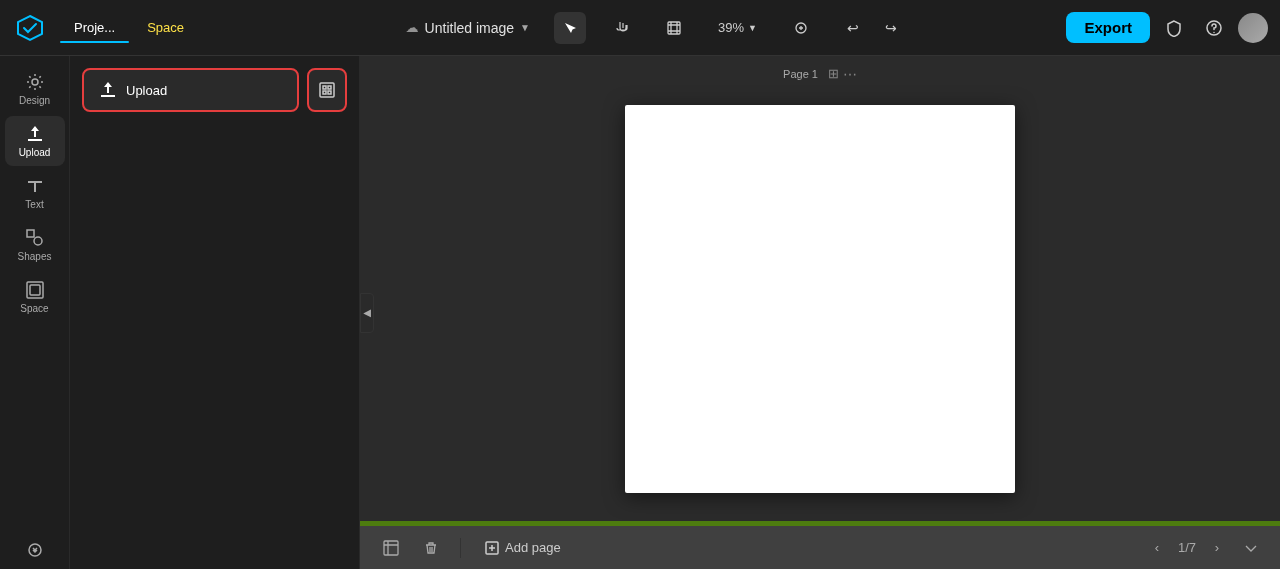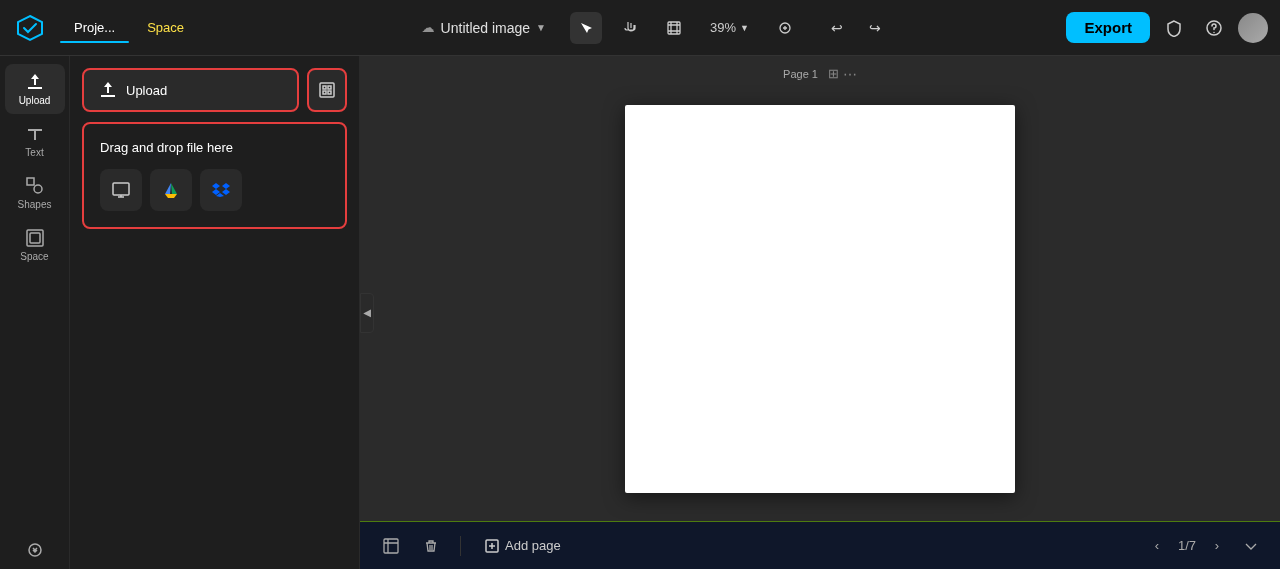--- a/index.html
+++ b/index.html
@@ -9,21 +9,21 @@
     .header { height: 56px; background: #1e1e1e; display: flex; align-items: center; padding: 0 12px; border-bottom: 1px solid #333; flex-shrink: 0; }
     .header-logo { width: 36px; height: 36px; display: flex; align-items: center; justify-content: center; margin-right: 8px; }
     .logo-svg { width: 28px; height: 28px; }
     .header-tabs { display: flex; gap: 4px; margin-left: 4px; }
     .header-tab { padding: 6px 14px; font-size: 13px; color: #fde047; cursor: pointer; position: relative; border-radius: 4px; }
     .header-tab.active { color: #fff; }
     .header-tab.active::after { content: ''; position: absolute; bottom: -2px; left: 0; right: 0; height: 2px; background: #00bfff; border-radius: 1px; }
     .header-center { flex: 1; display: flex; align-items: center; justify-content: center; gap: 8px; }
     .doc-title { display: flex; align-items: center; gap: 6px; font-size: 14px; color: #e0e0e0; cursor: pointer; }
     .chevron-down { font-size: 10px; opacity: 0.7; }
-    .toolbar-group { display: flex; align-items: center; gap: 12px; margin-left: 16px; }
+    .toolbar-group { display: flex; align-items: center; gap: 20px; margin-left: 16px; }
     .toolbar-btn { width: 32px; height: 32px; display: flex; align-items: center; justify-content: center; border-radius: 6px; cursor: pointer; background: transparent; border: none; color: #ccc; font-size: 14px; }
     .toolbar-btn.active { background: #333; color: #fff; }
     .zoom-control { display: flex; align-items: center; gap: 2px; background: transparent; border: none; color: #ccc; font-size: 13px; cursor: pointer; padding: 4px 8px; border-radius: 6px; }
     .header-right { display: flex; align-items: center; gap: 8px; margin-left: auto; }
     .export-btn { background: #00bfff; color: #000; border: none; padding: 7px 18px; border-radius: 8px; font-size: 15px; font-weight: 600; cursor: pointer; }
     .icon-btn { width: 32px; height: 32px; display: flex; align-items: center; justify-content: center; border-radius: 6px; cursor: pointer; color: #ccc; font-size: 16px; }
     .avatar { width: 30px; height: 30px; border-radius: 50%; background: #888; overflow: hidden; cursor: pointer; }
 
     
     .main { display: flex; flex: 1; overflow: hidden; }
@@ -45,21 +45,21 @@
     .drop-zone-text { font-size: 13px; color: #fff; font-weight: 500; }
     .drop-zone-icons { display: flex; gap: 8px; }
     .drop-icon { width: 42px; height: 42px; background: #2a2a2a; border-radius: 8px; display: flex; align-items: center; justify-content: center; cursor: pointer; color: #ccc; }
     .panel-collapse-btn { position: absolute; right: -14px; top: 50%; transform: translateY(-50%); width: 14px; height: 40px; background: #2a2a2a; border-radius: 0 4px 4px 0; display: flex; align-items: center; justify-content: center; cursor: pointer; color: #aaa; font-size: 10px; border: 1px solid #333; }
     .panel-wrapper { position: relative; }
 
     
     .canvas-area { flex: 1; background: #2b2b2b; display: flex; flex-direction: column; overflow: hidden; }
     .canvas-main { flex: 1; display: flex; align-items: center; justify-content: center; position: relative; overflow: auto; }
     .canvas-page { width: 390px; height: 388px; background: #fff; border-radius: 2px; box-shadow: 0 4px 20px rgba(0,0,0,0.5); margin-top: 20px; }
-    .canvas-bottom { height: 48px; background: #0f172a; border-top: 1px solid #4d7c0f; display: flex; align-items: center; padding: 0 16px; gap: 10px; }
+    .canvas-bottom { height: 48px; background: #404040; border-top: 5px solid #4d7c0f; display: flex; align-items: center; padding: 0 16px; gap: 10px; }
     .bottom-btn { width: 30px; height: 30px; display: flex; align-items: center; justify-content: center; border-radius: 6px; cursor: pointer; color: #aaa; font-size: 13px; }
     .bottom-separator { width: 1px; height: 20px; background: #333; margin: 0 4px; }
     .add-page-btn { display: flex; align-items: center; gap: 6px; font-size: 13px; color: #ccc; cursor: pointer; padding: 6px 10px; border-radius: 6px; }
     .pagination { display: flex; align-items: center; gap: 8px; margin-left: auto; color: #aaa; font-size: 13px; }
     .pagination-btn { width: 26px; height: 26px; display: flex; align-items: center; justify-content: center; cursor: pointer; border-radius: 4px; }
     .pagination-expand { width: 26px; height: 26px; display: flex; align-items: center; justify-content: center; cursor: pointer; color: #aaa; border-radius: 4px; }
 
     
     .right-sidebar { width: 68px; background: #1e1e1e; border-left: 1px solid #2a2a2a; display: flex; flex-direction: column; align-items: center; padding-top: 8px; gap: 2px; flex-shrink: 0; }
     .right-item { display: flex; flex-direction: column; align-items: center; gap: 3px; padding: 8px 6px; border-radius: 8px; cursor: pointer; width: 58px; color: #aaa; font-size: 10px; text-align: center; }
@@ -134,20 +134,27 @@
           <path d="M7 7c0-1.1.9-2 2-2s2 .9 2 2-.9 2-2 2v1.5M9 13.5h.01" stroke-linecap="round"></path>
         </svg>
     </div>
     <div class="avatar" style="background: linear-gradient(135deg,#888,#aaa);"></div>
   </div>
 </div>
 
 <div class="main">
 
   <div class="left-sidebar">
+    <div class="sidebar-item">
+      <svg viewBox="0 0 20 20" fill="none" stroke="currentColor" stroke-width="1.5">
+          <circle cx="10" cy="10" r="3"></circle>
+          <path d="M10 2v2M10 16v2M2 10h2M16 10h2M4.2 4.2l1.4 1.4M14.4 14.4l1.4 1.4M4.2 15.8l1.4-1.4M14.4 5.6l1.4-1.4"></path>
+        </svg>
+      <span>Design</span>
+    </div>
     <div class="sidebar-item active">
       <svg viewBox="0 0 20 20" fill="currentColor">
           <path d="M10 2L14 7H11V13H9V7H6L10 2Z"></path>
           <path d="M3 15V17H17V15H3Z"></path>
         </svg>
       <span>Upload</span>
     </div>
     <div class="sidebar-item">
       <svg viewBox="0 0 20 20" fill="currentColor">
           <path d="M3 5h14v2H11v9H9V7H3V5Z"></path>
@@ -189,44 +196,20 @@
         <div class="upload-btn-secondary">
           <svg width="16" height="16" viewBox="0 0 16 16" fill="none" stroke="currentColor" stroke-width="1.5">
               <rect x="1" y="1" width="14" height="14" rx="1"></rect>
               <rect x="4" y="4" width="3" height="3"></rect>
               <rect x="9" y="4" width="3" height="3"></rect>
               <rect x="4" y="9" width="3" height="3"></rect>
               <rect x="9" y="9" width="3" height="3"></rect>
             </svg>
         </div>
       </div>
-      <div class="drop-zone">
-        <span class="drop-zone-text">Drag and drop file here</span>
-        <div class="drop-zone-icons">
-          <div class="drop-icon">
-            <svg width="20" height="20" viewBox="0 0 20 20" fill="none" stroke="currentColor" stroke-width="1.5">
-                <rect x="2" y="3" width="16" height="12" rx="1"></rect>
-                <path d="M7 17h6"></path>
-                <path d="M10 15v2"></path>
-              </svg>
-          </div>
-          <div class="drop-icon">
-            <svg width="20" height="20" viewBox="0 0 20 20" fill="none">
-                <path d="M10 3L4 14h5L10 3z" fill="#4285f4"></path>
-                <path d="M10 3l6 11H11L10 3z" fill="#0f9d58"></path>
-                <path d="M4 14l3 4h6l3-4H4z" fill="#fbbc05"></path>
-              </svg>
-          </div>
-          <div class="drop-icon">
-            <svg width="20" height="20" viewBox="0 0 20 20" fill="#0061ff">
-                <path d="M5 3L1 6l4 3 4-3L5 3zM15 3l-4 3 4 3 4-3-4-3zM1 12l4 3 4-3-4-3-4 3zM11 12l4 3 4-3-4-3-4 3zM9 13l-4 3 4 1 4-1-4-3z"></path>
-              </svg>
-          </div>
-        </div>
-      </div>
     </div>
     <div class="panel-collapse-btn">◀</div>
   </div>
 
   <div class="canvas-area">
     <div class="canvas-main">
       <div style="position:absolute;top:10px;left:50%;transform:translateX(-50%);display:flex;align-items:center;gap:10px;">
         <span style="font-size:11px;color:#aaa;">Page 1</span>
         <div style="display:flex;gap:4px;">
           <span style="color:#aaa;cursor:pointer;font-size:13px;opacity:0.7;">⊞</span>

